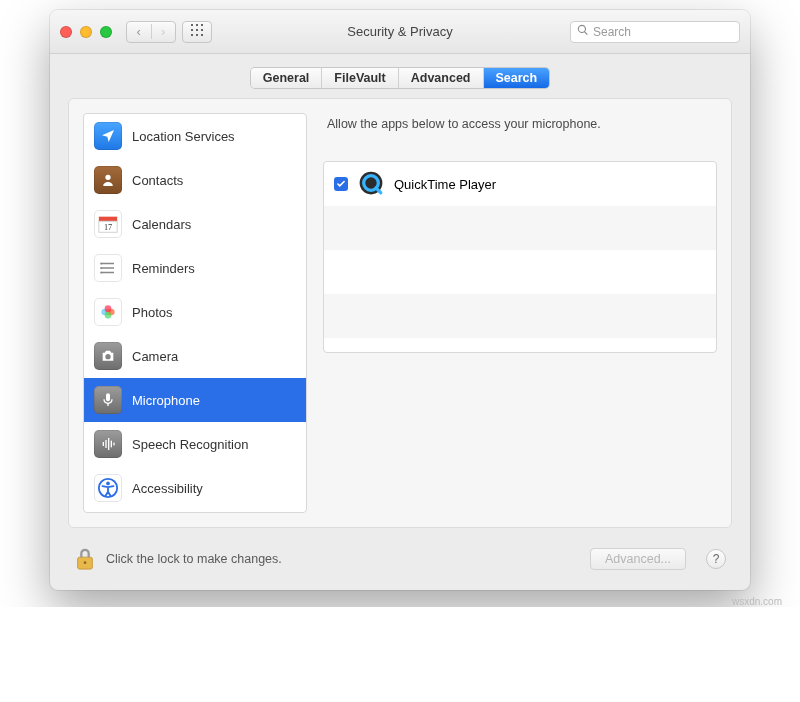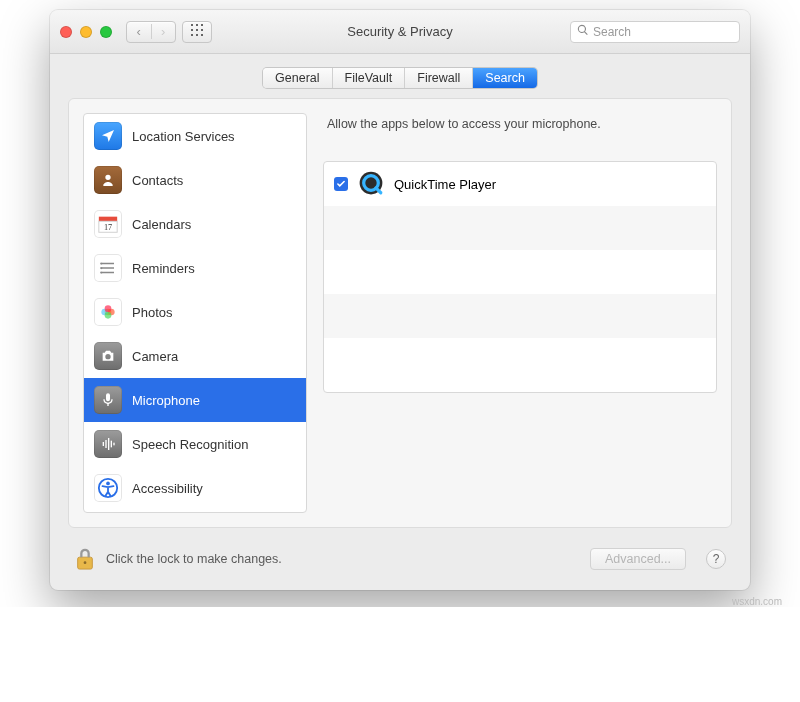--- a/index.html
+++ b/index.html
@@ -70,20 +70,21 @@
       overflow: hidden;
       box-shadow: 0 0 0 1px #c7c7c7;
     }
     .segmented .seg {
       padding: 3px 12px;
       font-size: 12.5px;
       background: linear-gradient(#fcfcfc,#ececec);
       border-right: 1px solid #d0d0d0;
       color: #333;
       cursor: default;
+      font-weight: bold;
     }
     .segmented .seg:last-child { border-right: none; }
     .segmented .seg.active {
       background: linear-gradient(#4aa3ff,#1569e6);
       color: #fff;
     }
     .panel {
       margin: 0 18px 14px;
       background: #f6f6f6;
       border: 1px solid #dcdcdc;
@@ -111,21 +112,21 @@
       width: 28px; height: 28px; border-radius: 5px;
       display:flex; align-items:center; justify-content:center;
       flex-shrink: 0;
       box-shadow: inset 0 0 0 1px rgba(0,0,0,0.1);
       font-family: Liberation Serif, serif;
     }
     .content { flex: 1; display: flex; flex-direction: column; gap: 18px; }
     .contenthdr { font-size: 12.5px; color: #4a4a4a; padding: 4px 4px 12px; }
     .applist {
       background: #fff; border: 1px solid #d8d8d8; border-radius: 4px;
-      height: 232px; overflow: hidden;
+      height: 192px; overflow: hidden;
     }
     .approw {
       display:flex; align-items:center; gap:10px; height:44px; padding:0 10px;
     }
     .approw:nth-child(even){ background:#f6f6f6; }
     .chk { width:14px; height:14px; background:#2a6fe8; border-radius:3px; display:flex; align-items:center; justify-content:center; }
     .chk svg { width:10px; height:10px; fill:#fff; }
     .footer {
       display:flex; align-items:center; padding: 4px 24px 18px;
       gap: 10px;
@@ -189,21 +190,21 @@
           </svg>
       </span>
       <span class="search-ph">Search</span>
     </div>
   </div>
 
   <div class="tabs">
     <div class="segmented">
       <div class="seg">General</div>
       <div class="seg">FileVault</div>
-      <div class="seg">Firewall</div>
+      <div class="seg">Advanced</div>
       <div class="seg active">Search</div>
     </div>
   </div>
 
   <div class="panel">
     <div class="sidebar">
       <div class="srow">
         <div class="sicon" style="background:linear-gradient(#49a6ff,#1e78e6)">
           <svg width="16" height="16" viewBox="0 0 24 24">
               <path fill="#fff" d="M3 11l18-8-8 18-2-8-8-2z"></path>

